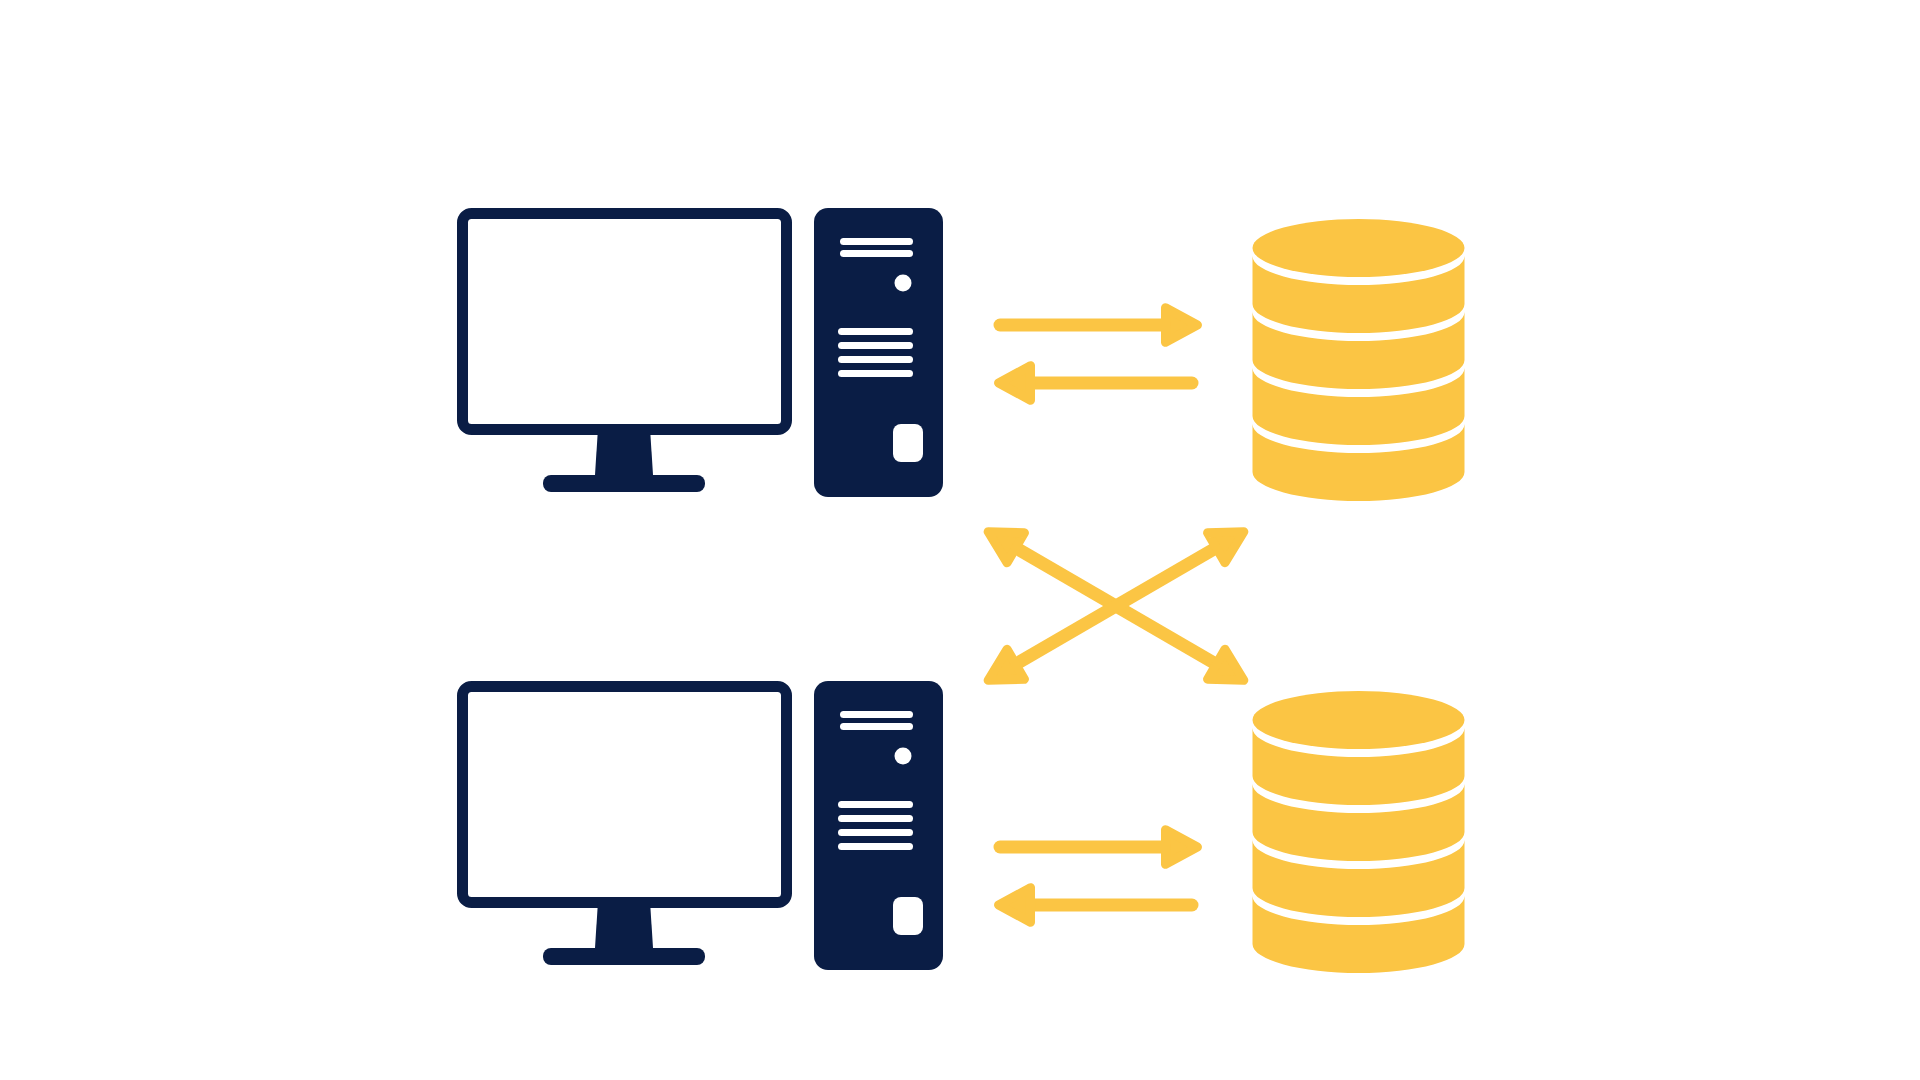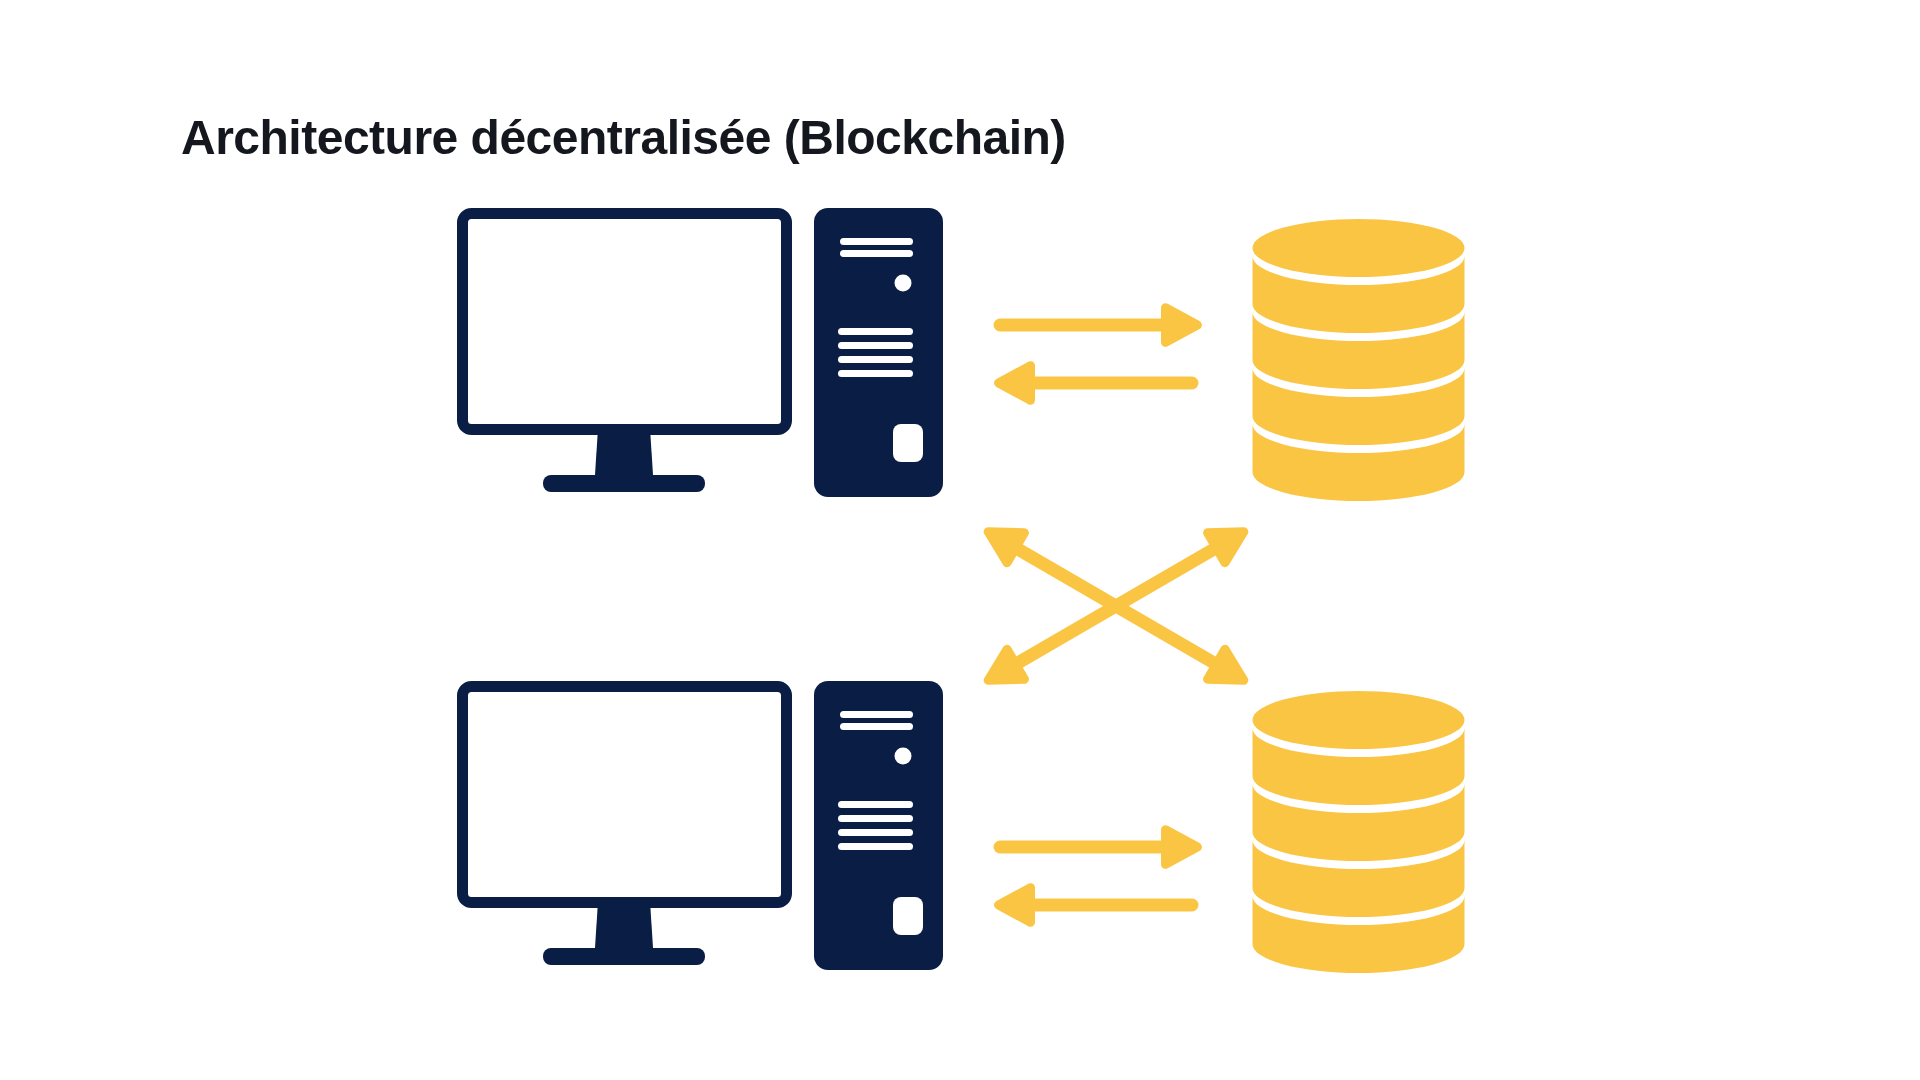--- a/index.html
+++ b/index.html
@@ -34,21 +34,20 @@
   .fill-navy{fill:var(--navy);}
   .fill-white{fill:#FFFFFF;}
   .stroke-navy{stroke:var(--navy);}
   .yellow-line{stroke:var(--yellow);}
 </style>
 <title>Architecture décentralisée (Blockchain)</title></head>
 <body>
 
 <div class="stage">
 
-  <h1 class="title">Architecture décentralisée (Blockchain)</h1>
 
   <svg class="abs computer-1" viewBox="0 0 487 290" aria-hidden="true">
     <g>
       <rect x="5.5" y="5.5" width="324" height="216" rx="9" class="fill-white stroke-navy" stroke-width="11"></rect>
       <path d="M141,220 L193,220 L196,267 L138,267 Z" class="fill-navy"></path>
       <rect x="86" y="267" width="162" height="17" rx="8" class="fill-navy"></rect>
     </g>
     <g>
       <rect x="357" y="0" width="129" height="289" rx="14" class="fill-navy"></rect>
       <rect x="383" y="30" width="73" height="7" rx="3.5" class="fill-white"></rect>

